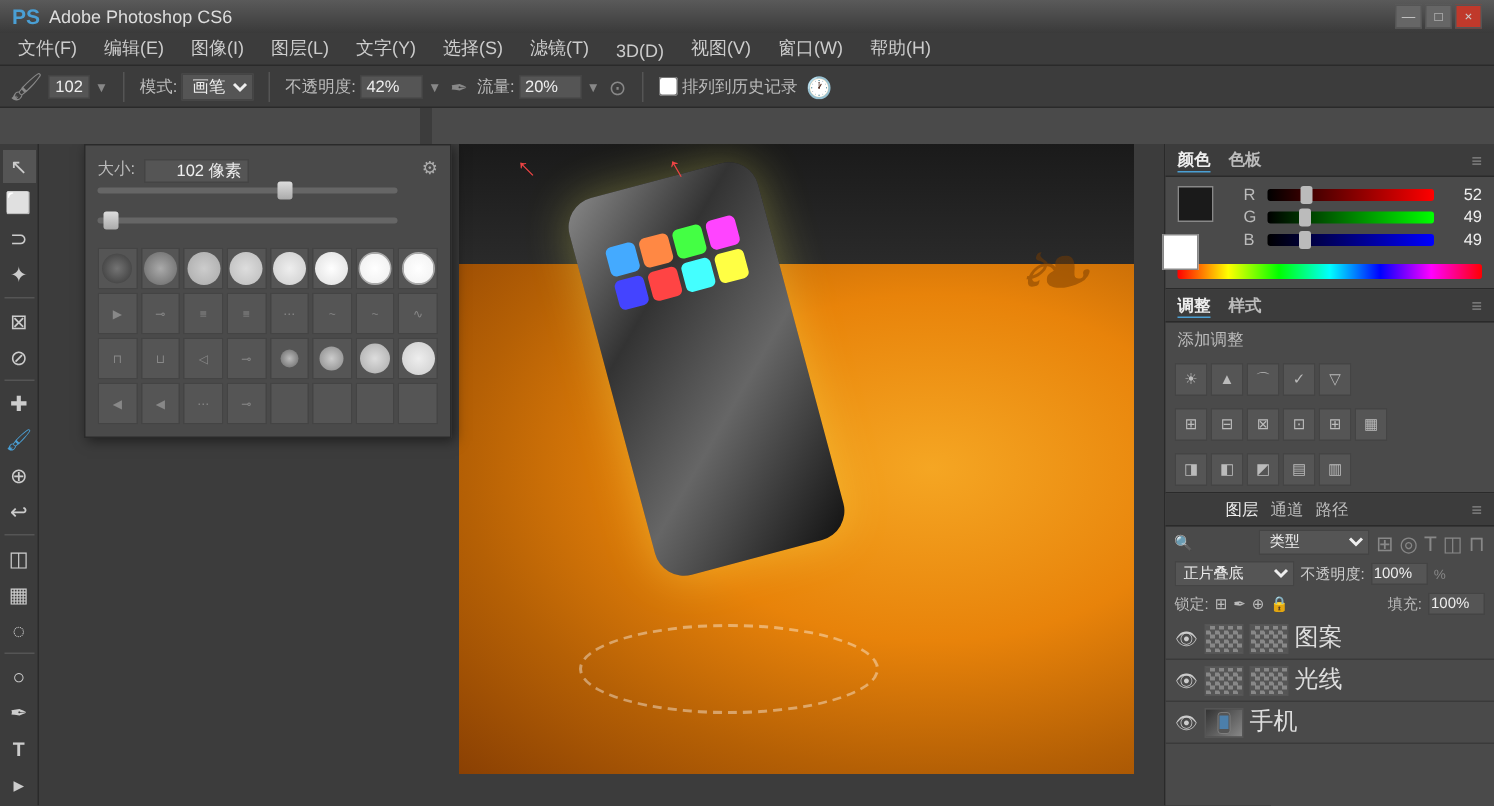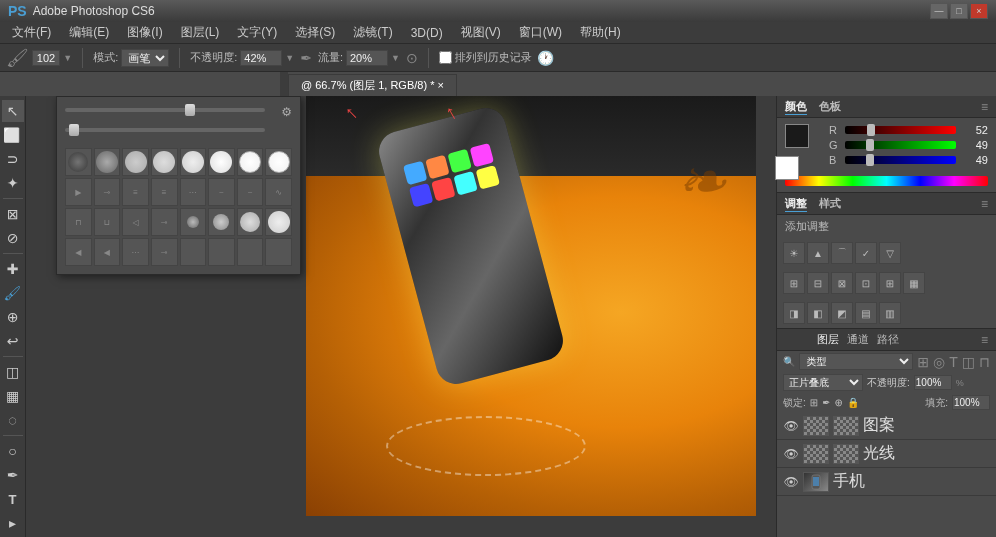--- a/index.html
+++ b/index.html
@@ -7,21 +7,21 @@
 
     
     #title-bar { height: 22px; background: linear-gradient(to bottom, #5a5a5a, #3a3a3a); display: flex; align-items: center; justify-content: space-between; padding: 0 8px; }
     #title-bar .title { font-size: 12px; color: #ddd; display: flex; align-items: center; gap: 6px; }
     #title-bar .title .ps-icon { font-weight: bold; font-size: 14px; color: #4a9fd4; }
     #title-bar .win-controls { display: flex; gap: 2px; }
     #title-bar .win-btn { width: 18px; height: 16px; background: #666; border: 1px solid #555; font-size: 9px; display: flex; align-items: center; justify-content: center; cursor: pointer; color: #ccc; }
     #title-bar .win-btn.close { background: #c0392b; }
 
     
-    #menu-bar { height: 22px; background: #3c3c3c; display: flex; align-items: center; padding: 0 4px; gap: 2px; border-bottom: 1px solid #2a2a2a; }
+    #menu-bar { height: 22px; background: #3c3c3c; display: flex; align-items: flex-end; padding: 0 4px; gap: 2px; border-bottom: 1px solid #2a2a2a; }
     .menu-item { padding: 2px 8px; color: #ccc; cursor: pointer; font-size: 12px; }
 
     
     #options-bar { height: 28px; background: #3c3c3c; display: flex; align-items: center; padding: 0 6px; gap: 6px; border-bottom: 1px solid #2a2a2a; }
     .opt-item { display: flex; align-items: center; gap: 3px; }
     .opt-label { color: #bbb; font-size: 11px; }
     .opt-input { background: #555; border: 1px solid #444; color: #eee; font-size: 11px; width: 40px; padding: 1px 3px; }
     .opt-select { background: #555; border: 1px solid #444; color: #eee; font-size: 11px; padding: 1px 2px; }
     .separator { width: 1px; height: 20px; background: #555; margin: 0 4px; }
     .checkbox-label { display: flex; align-items: center; gap: 3px; color: #bbb; font-size: 11px; }
@@ -97,21 +97,21 @@
     .adj-icon { width: 22px; height: 22px; background: #555; border: 1px solid #444; display: flex; align-items: center; justify-content: center; font-size: 10px; color: #bbb; cursor: pointer; }
 
     
     #layers-panel { flex: 1; background: #4a4a4a; display: flex; flex-direction: column; }
     .layers-header { background: #3c3c3c; height: 22px; display: flex; align-items: center; justify-content: space-between; padding: 0 8px; border-bottom: 1px solid #2a2a2a; }
     .layers-tabs { display: flex; gap: 8px; padding-left: 32px; }
     .layers-tab { font-size: 11px; color: #bbb; cursor: pointer; }
     .layers-tab.active { color: #eee; }
     .search-row { display: flex; align-items: center; gap: 4px; padding: 2px 6px; }
     .search-icon-sm { color: #888; font-size: 10px; }
-    .layers-type-select { background: #555; border: 1px solid #444; color: #eee; font-size: 10px; padding: 1px 2px; flex: 1; }
+    .layers-type-select { background: #555; border: 1px solid #444; color: #eee; font-size: 10px; padding: 1px 2px; flex: 1; margin-left: 40px; }
     .layer-options-row { display: flex; align-items: center; gap: 4px; padding: 2px 6px; }
     .layer-blend-select { background: #555; border: 1px solid #444; color: #eee; font-size: 10px; padding: 1px; width: 80px; }
     .layer-opacity-row { display: flex; align-items: center; gap: 4px; font-size: 10px; }
     .layer-lock-row { display: flex; align-items: center; gap: 4px; padding: 2px 6px; font-size: 10px; color: #bbb; }
     .layer-fill-row { display: flex; align-items: center; gap: 4px; font-size: 10px; }
     .layer-item { display: flex; align-items: center; gap: 4px; padding: 3px 6px; cursor: pointer; border-bottom: 1px solid #3a3a3a; }
     .layer-eye { width: 16px; height: 16px; display: flex; align-items: center; justify-content: center; cursor: pointer; font-size: 12px; }
     .layer-thumb { width: 26px; height: 20px; background: #666; border: 1px solid #555; display: flex; align-items: center; justify-content: center; }
     .layer-name { font-size: 16px; color: #ddd; }
     .layer-thumb-checker { background: repeating-conic-gradient(#888 0% 25%, #555 0% 50%) 0 0 / 6px 6px; }
@@ -176,23 +176,20 @@
   <div class="separator"></div>
   <label class="checkbox-label">
     <input type="checkbox" style="">
     <span>排列到历史记录</span>
   </label>
   <span style="font-size:14px;color:#888;cursor:pointer;">🕐</span>
 </div>
 
 <div id="tab-bar">
   <div style="width:8px;height:24px;background:#3c3c3c;"></div>
-  <div class="tab active">
-    <span>@ 66.7% (图层 1, RGB/8) * ×</span>
-  </div>
 </div>
 
 <div id="main">
 
   <div id="left-toolbar">
     <button class="tool-btn active" title="移动">↖</button>
     <button class="tool-btn" title="选框">⬜</button>
     <button class="tool-btn" title="套索">⊃</button>
     <button class="tool-btn" title="魔棒">✦</button>
     <div class="tool-sep"></div>
@@ -212,20 +209,24 @@
     <button class="tool-btn" title="钢笔">✒</button>
     <button class="tool-btn" title="文字" style="font-weight:bold;font-size:13px;">T</button>
     <button class="tool-btn" title="路径选择">▸</button>
   </div>
 
   <div id="canvas-area">
 
     <div id="brush-panel">
       <span class="panel-settings-icon">⚙</span>
       <div class="panel-row">
+        <div class="panel-slider-row">
+          <span class="panel-label">大小:</span>
+          <input class="panel-value" value="102 像素" style="width: 70px;">
+        </div>
         <div style="position:relative;margin-top:3px;height:12px;">
           <div class="slider" style="width:200px;">
             <div class="slider-thumb" style="left:60%;background:linear-gradient(to bottom,#ddd,#aaa);"></div>
           </div>
         </div>
       </div>
       <div class="panel-row">
         <div style="position:relative;margin-top:3px;height:12px;">
           <div class="slider" style="width:200px;">
             <div class="slider-thumb" style="left:2%;background:linear-gradient(to bottom,#ddd,#aaa);"></div>

